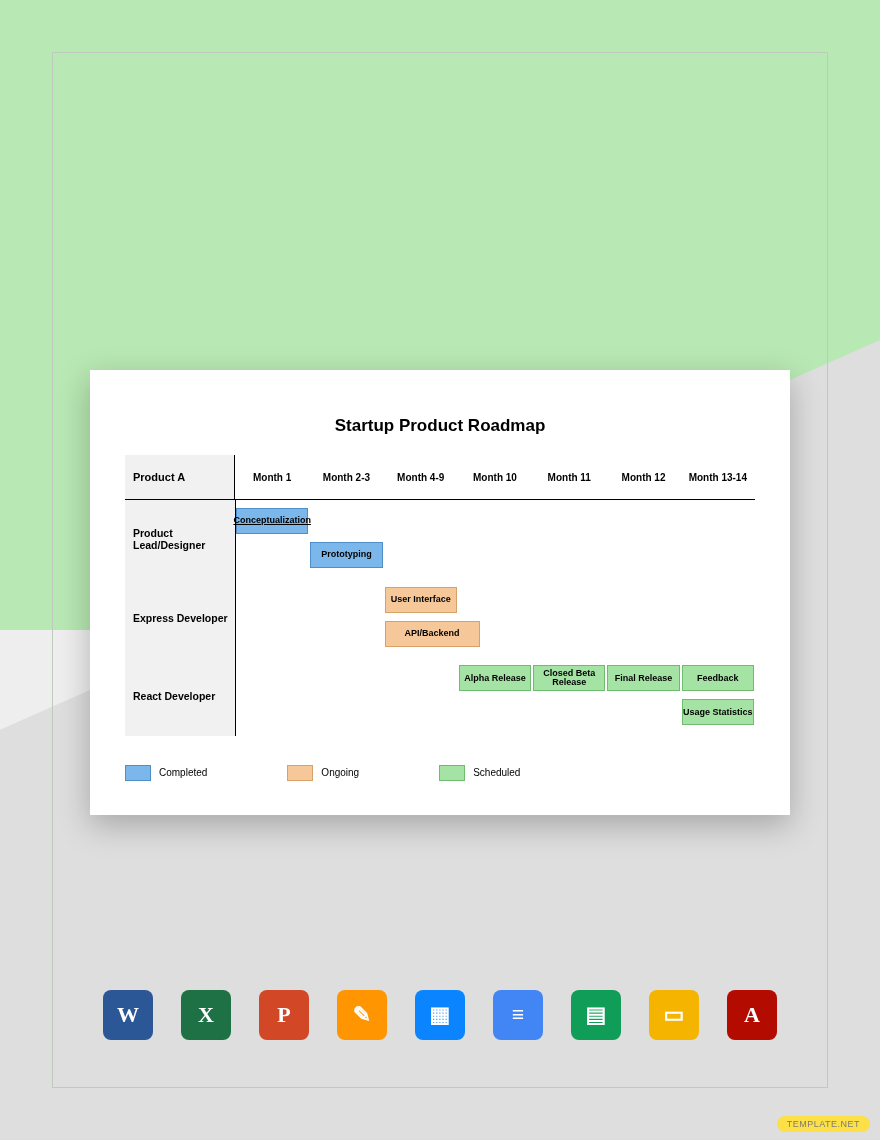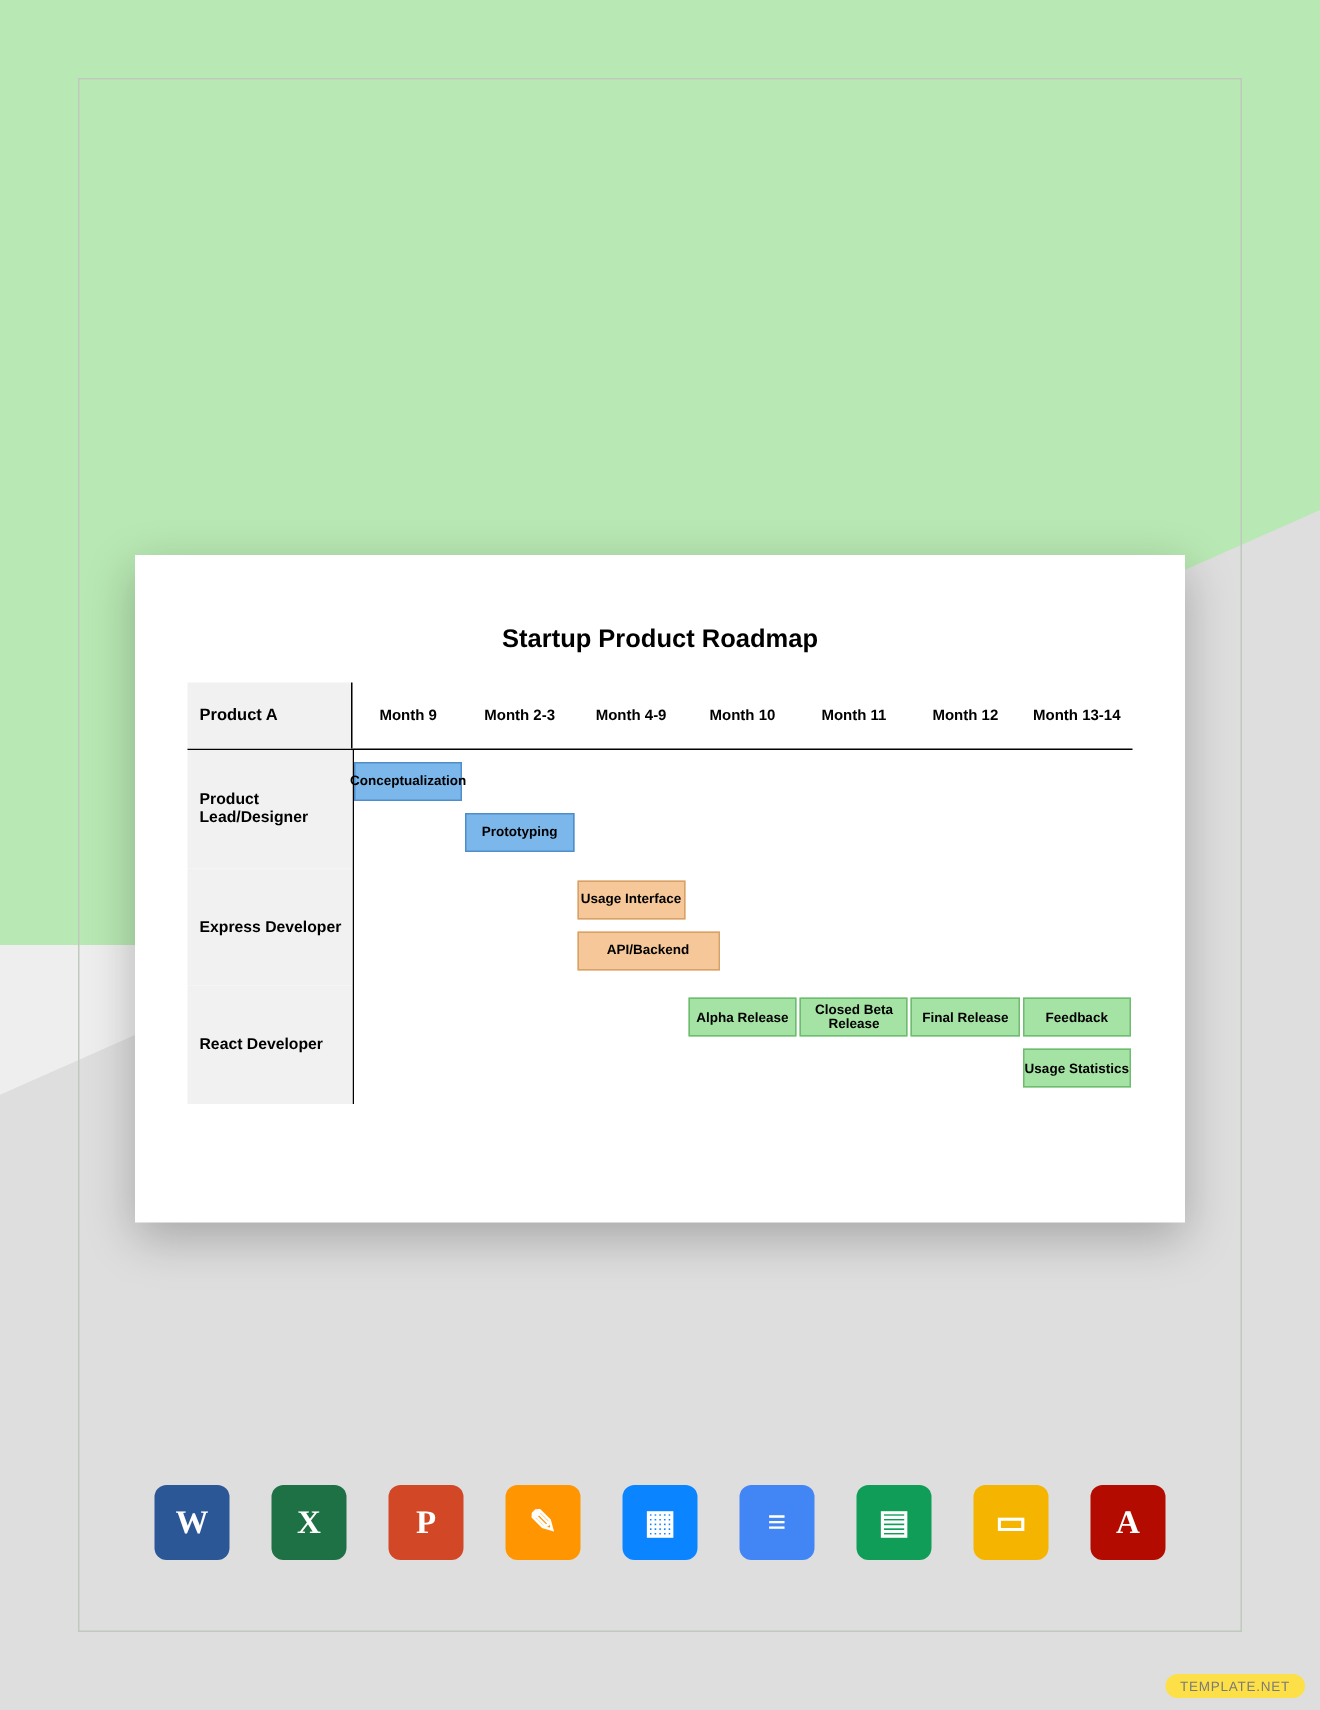--- a/index.html
+++ b/index.html
@@ -36,48 +36,53 @@
   <div class="bg-green"></div>
   <div class="bg-grey"></div>
   <div class="frame"></div>
 
   <div class="doc">
     <div class="title">Startup Product Roadmap</div>
 
     <div class="chart">
       <div class="hdr">
         <div class="rowlabel-col">Product A</div>
-        <div class="monthcol">Month 9</div>
+        <div class="monthcol">Month 1</div>
         <div class="monthcol">Month 2-3</div>
         <div class="monthcol">Month 4-9</div>
         <div class="monthcol">Month 10</div>
         <div class="monthcol">Month 11</div>
         <div class="monthcol">Month 12</div>
         <div class="monthcol">Month 13-14</div>
       </div>
       <div class="body">
         <div class="rownames">
           <div class="rowname">Product Lead/Designer</div>
           <div class="rowname">Express Developer</div>
           <div class="rowname">React Developer</div>
         </div>
         <div class="ganttarea" id="ganttarea">
-            <div class="bar c-blue" style="left: 0px; top: 8px; width: 72.2857px;">Conceptualization</div>
+            <div class="bar c-blue" style="left: 0px; top: 8px; width: 72.2857px; text-decoration: underline;">Conceptualization</div>
             <div class="bar c-blue" style="left: 74.2857px; top: 42px; width: 72.2857px;">Prototyping</div>
-            <div class="bar c-orange" style="left: 148.571px; top: 86.6667px; width: 72.2857px;">Usage Interface</div>
+            <div class="bar c-orange" style="left: 148.571px; top: 86.6667px; width: 72.2857px;">User Interface</div>
             <div class="bar c-orange" style="left: 148.571px; top: 120.667px; width: 95px;">API/Backend</div>
             <div class="bar c-green" style="left: 222.857px; top: 165.333px; width: 72.2857px;">Alpha Release</div>
             <div class="bar c-green" style="left: 297.143px; top: 165.333px; width: 72.2857px;">Closed Beta Release</div>
             <div class="bar c-green" style="left: 371.429px; top: 165.333px; width: 72.2857px;">Final Release</div>
             <div class="bar c-green" style="left: 445.714px; top: 165.333px; width: 72.2857px;">Feedback</div>
             <div class="bar c-green" style="left: 445.714px; top: 199.333px; width: 72.2857px;">Usage Statistics</div>
           </div>
       </div>
     </div>
 
+    <div class="legend">
+      <span><span class="sw c-blue"></span><span>Completed</span></span>
+      <span><span class="sw c-orange"></span><span>Ongoing</span></span>
+      <span><span class="sw c-green"></span><span>Scheduled</span></span>
+    </div>
   </div>
 
   <div class="icons" id="icons">
       <div class="icon" style="background: rgb(43, 87, 151);">W</div>
       <div class="icon" style="background: rgb(30, 113, 69);">X</div>
       <div class="icon" style="background: rgb(210, 71, 38);">P</div>
       <div class="icon" style="background: rgb(255, 149, 0);">✎</div>
       <div class="icon" style="background: rgb(10, 132, 255);">▦</div>
       <div class="icon" style="background: rgb(66, 133, 244);">≡</div>
       <div class="icon" style="background: rgb(15, 157, 88);">▤</div>

